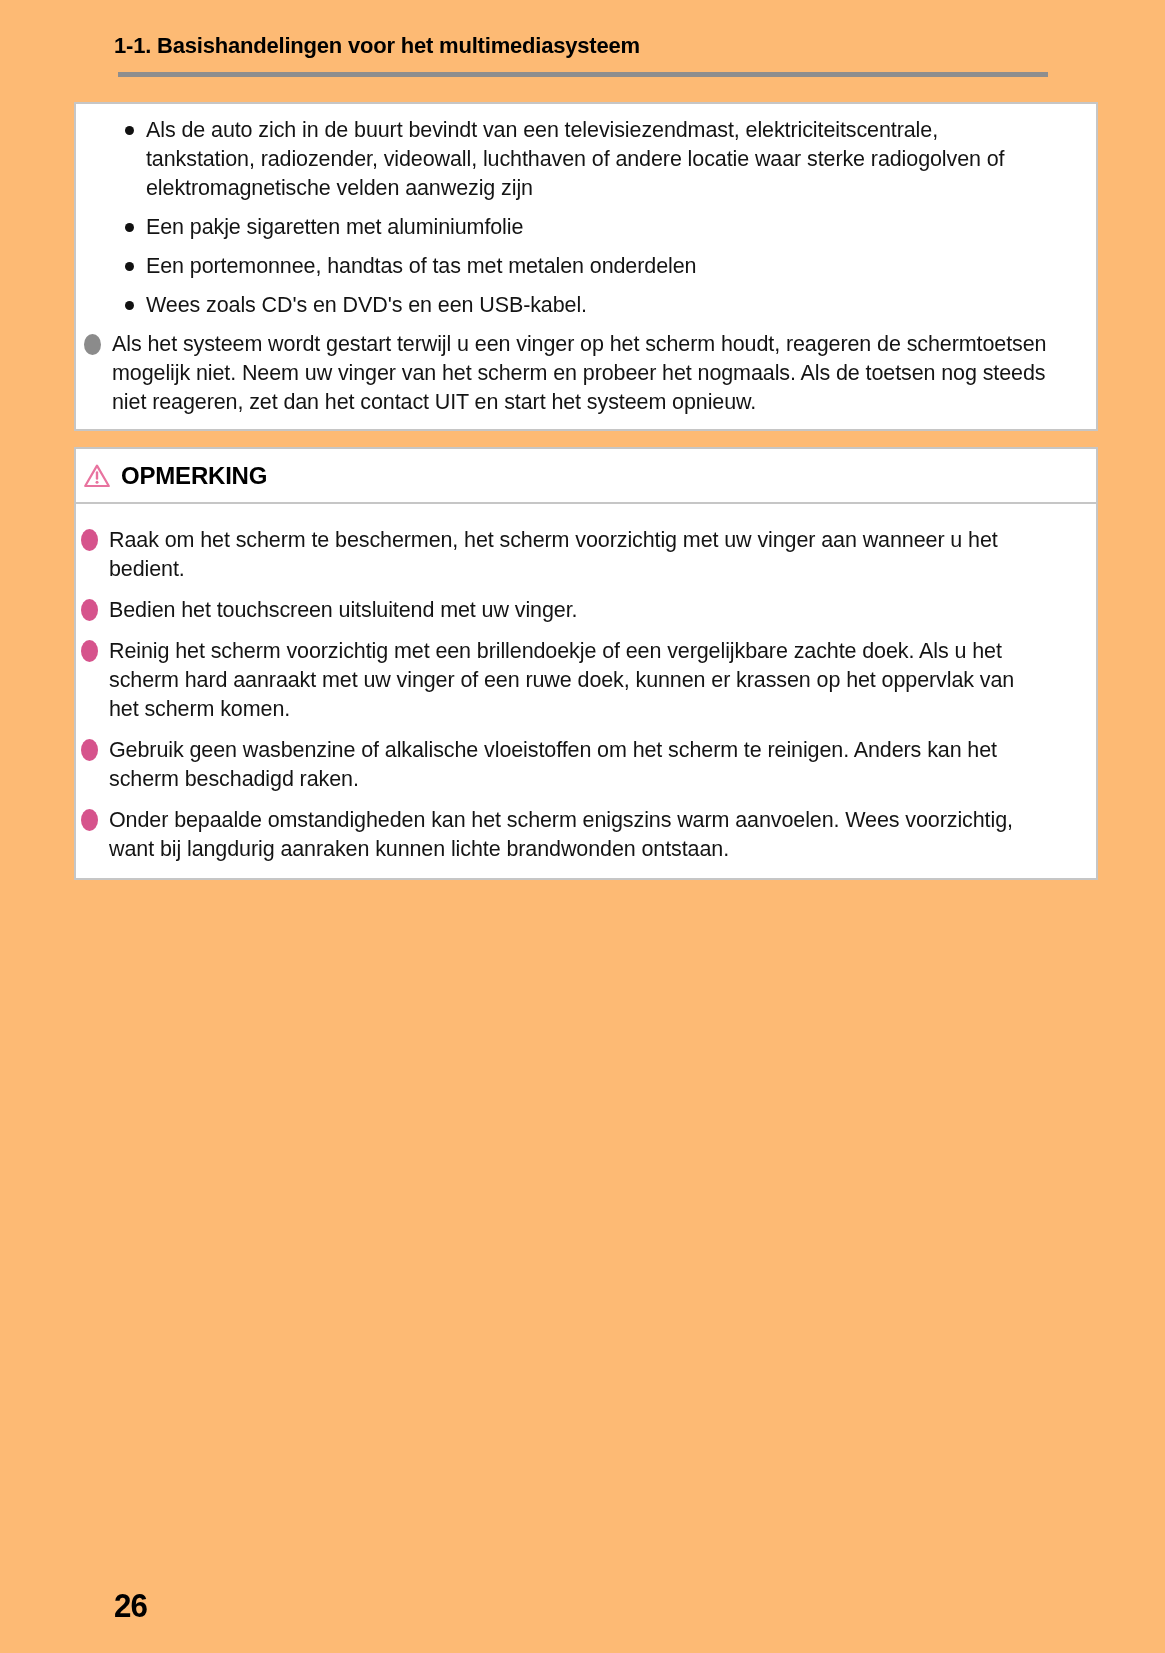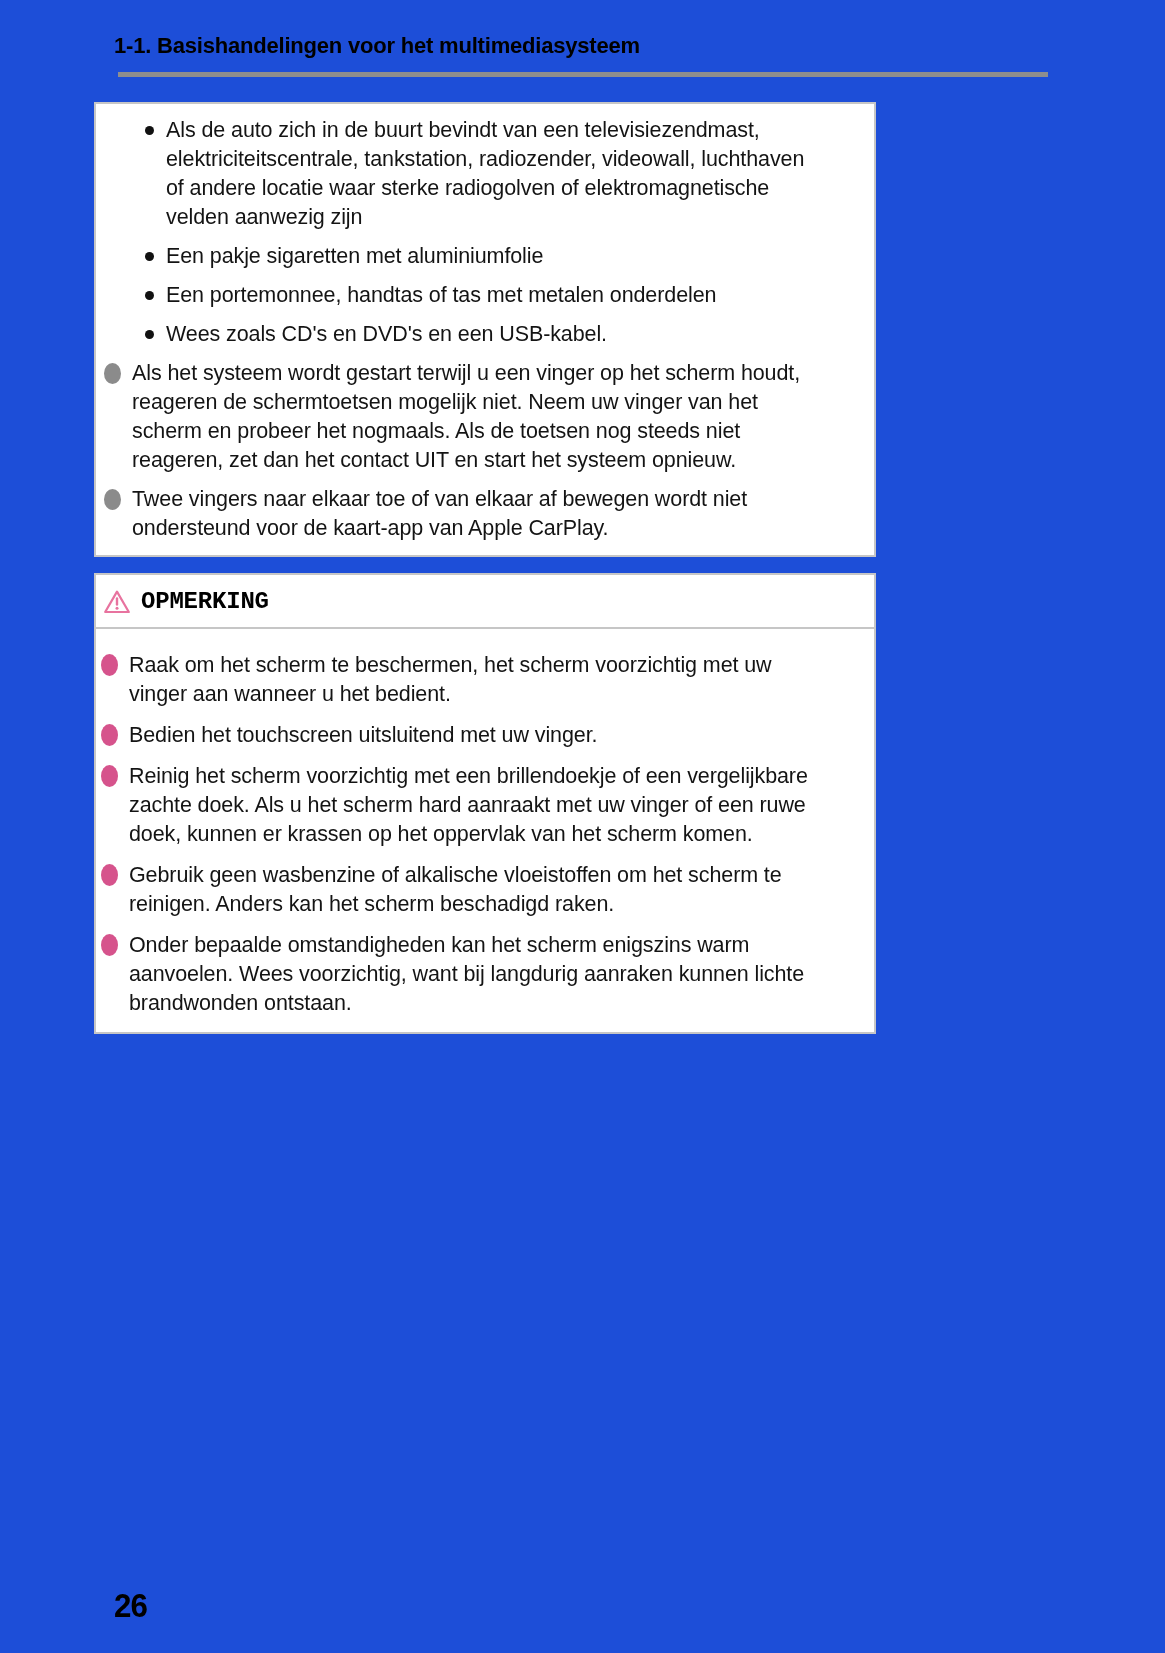--- a/index.html
+++ b/index.html
@@ -1,41 +1,41 @@
 <!DOCTYPE html>
 <html style="--pink: #d6538c; --pink-icon: #e8739f; --bullet-gray: #8b8b8b; --box-border: #c6c6c6; --rule-gray: #8e8e8e;"><head>
 <meta charset="utf-8">
 <style>
   html,body{margin:0;padding:0;background:#ffffff;}
   .page{
     position:relative;
     width:1165px;height:1653px;
-    background:#1d4ed8;
+    background:#fdba74;
     font-family:"Liberation Sans","DejaVu Sans",sans-serif;
     color:#141414;
     overflow:hidden;
   }
   
   .hdr-title{
     margin:33px 0 0 114px;
     font-size:22px;
     font-weight:bold;
     color:#000;
     letter-spacing:-0.2px;
   }
   .hdr-rule{
     margin:13px 0 0 118px;
     width:930px;height:5px;
     background:var(--rule-gray,#8e8e8e);
   }
   
   .box{
     box-sizing:border-box;
-    margin-left:94px;
-    width:782px;
+    margin-left:74px;
+    width:1024px;
     border:2px solid var(--box-border,#c6c6c6);
     background:#fff;
   }
   .box.caution{
     margin-top:25px;
     padding:12px 48px 12px 8px;
   }
   .box.notice{
     margin-top:16px;
     padding:0;
@@ -50,21 +50,20 @@
   .warn{
     width:28px;height:26px;
     color:var(--pink-icon,#e8739f);
     flex:none;
   }
   .notice-title{
     font-size:24px;
     font-weight:bold;
     color:#000;
     letter-spacing:-0.2px;
-    font-family:Liberation Mono, monospace;
   }
   .notice-body{
     padding:22px 52px 14px 5px;
   }
   
   .item{
     display:flex;
     align-items:flex-start;
     font-size:21.5px;
     line-height:29px;
@@ -131,24 +130,20 @@
     <span class="txt">Een portemonnee, handtas of tas met metalen onderdelen</span>
   </div>
         <div class="item lvl1">
     <span class="bullet"></span>
     <span class="txt">Wees zoals CD's en DVD's en een USB-kabel.</span>
   </div>
         <div class="item lvl0">
     <span class="bullet"></span>
     <span class="txt">Als het systeem wordt gestart terwijl u een vinger op het scherm houdt, reageren de schermtoetsen mogelijk niet. Neem uw vinger van het scherm en probeer het nogmaals. Als de toetsen nog steeds niet reageren, zet dan het contact UIT en start het systeem opnieuw.</span>
   </div>
-        <div class="item lvl0">
-    <span class="bullet"></span>
-    <span class="txt">Twee vingers naar elkaar toe of van elkaar af bewegen wordt niet ondersteund voor de kaart-app van Apple CarPlay.</span>
-  </div>
       </div>
   </section>
 
   <section class="box notice">
     <div class="notice-head">
       <svg class="warn" viewBox="0 0 28 26" fill="none" xmlns="http://www.w3.org/2000/svg">
         <path d="M14 2.6 L25.8 23 H2.2 Z" stroke="currentColor" stroke-width="2.2" stroke-linejoin="round" fill="none"></path>
         <line x1="14" y1="9.5" x2="14" y2="15.5" stroke="currentColor" stroke-width="2.4" stroke-linecap="round"></line>
         <circle cx="14" cy="19.3" r="1.5" fill="currentColor"></circle>
       </svg>

